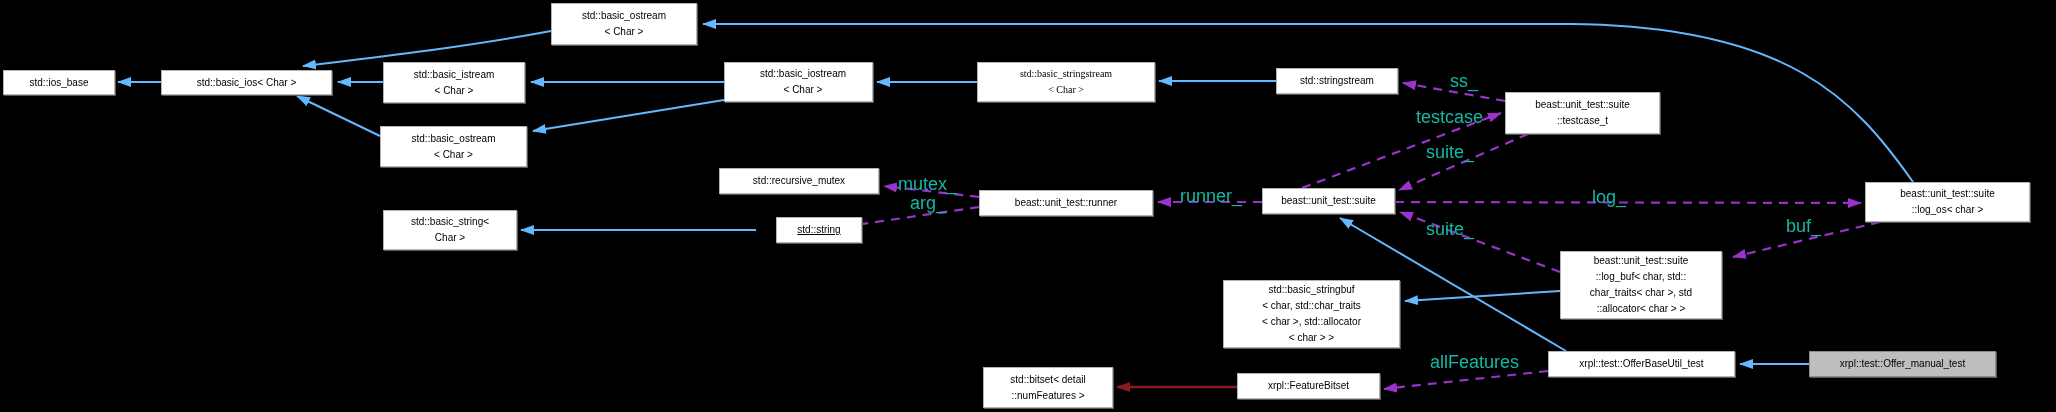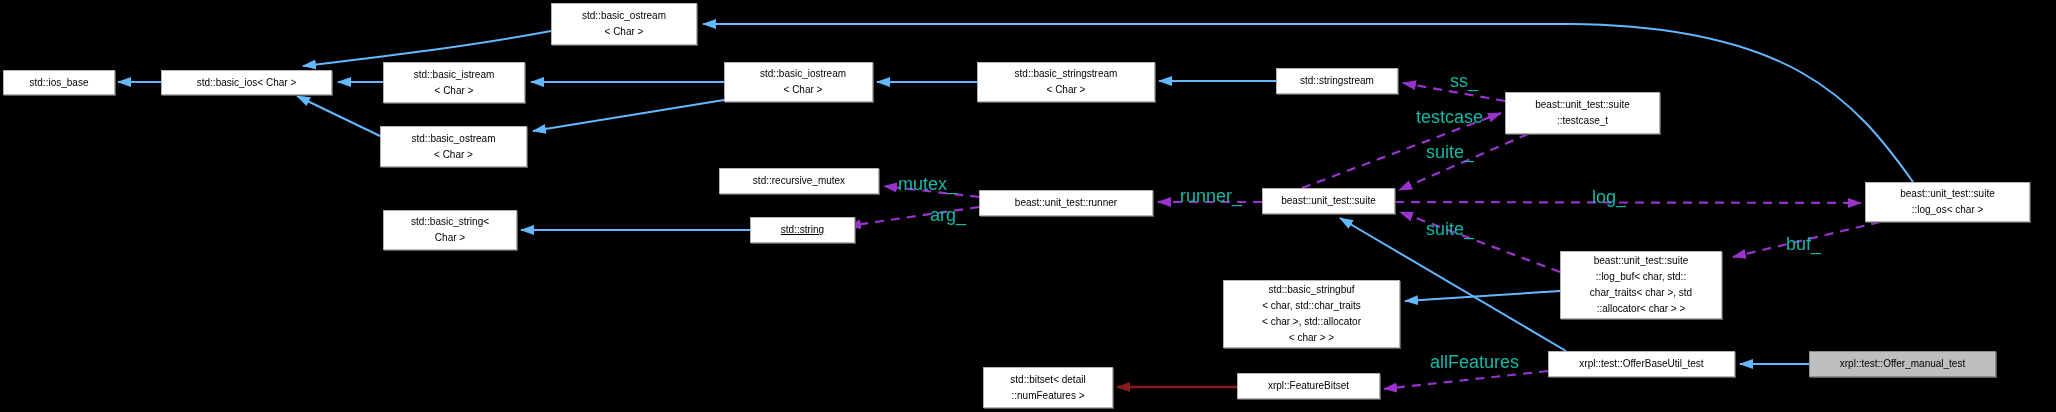--- a/index.html
+++ b/index.html
@@ -85,39 +85,39 @@
   <div class="node" style="left:380px;top:126px;width:147px;height:41px;">
     <div class="nl">std::basic_ostream</div>
     <div class="nl">&lt; Char &gt;</div>
   </div>
 
   <div class="node" style="left:724px;top:62px;width:149px;height:40px;padding-left:9px;">
     <div class="nl">std::basic_iostream</div>
     <div class="nl">&lt; Char &gt;</div>
   </div>
 
-  <div class="node" style="left:977px;top:62px;width:178px;height:40px;">
+  <div class="node" style="left:977px;top:62px;width:178px;height:40px;font-family:Liberation Serif, serif;">
     <div class="nl">std::basic_stringstream</div>
     <div class="nl">&lt; Char &gt;</div>
   </div>
 
   <div class="node" style="left:1276px;top:68px;width:122px;height:26px;">
     <div class="nl">std::stringstream</div>
   </div>
 
   <div class="node" style="left:1505px;top:92px;width:155px;height:42px;">
     <div class="nl">beast::unit_test::suite</div>
     <div class="nl">::testcase_t</div>
   </div>
 
   <div class="node" style="left:719px;top:168px;width:160px;height:26px;">
     <div class="nl">std::recursive_mutex</div>
   </div>
 
-  <div class="node" style="left:750px;top:217px;width:105px;height:26px;text-decoration:underline;">
+  <div class="node" style="left:776px;top:217px;width:86px;height:26px;text-decoration:underline;">
     <div class="nl">std::string</div>
   </div>
 
   <div class="node" style="left:979px;top:190px;width:174px;height:26px;">
     <div class="nl">beast::unit_test::runner</div>
   </div>
 
   <div class="node" style="left:1262px;top:188px;width:133px;height:26px;">
     <div class="nl">beast::unit_test::suite</div>
   </div>
@@ -157,23 +157,23 @@
   <div class="node" style="left:983px;top:367px;width:130px;height:41px;">
     <div class="nl">std::bitset&lt; detail</div>
     <div class="nl">::numFeatures &gt;</div>
   </div>
 
   <div class="node" style="left:1237px;top:373px;width:143px;height:26px;justify-content:center;">
     <div class="nl">xrpl::FeatureBitset</div>
   </div>
 
   <div class="elabel" style="left:898px;top:174px;">mutex_</div>
-  <div class="elabel" style="left:910px;top:205px;margin-left:20px;">arg_</div>
+  <div class="elabel" style="left:910px;top:193px;">arg_</div>
   <div class="elabel" style="left:1180px;top:186px;">runner_</div>
   <div class="elabel" style="left:1450px;top:71px;">ss_</div>
   <div class="elabel" style="left:1416px;top:107px;">testcase</div>
   <div class="elabel" style="left:1426px;top:142px;">suite_</div>
   <div class="elabel" style="left:1592px;top:187px;">log_</div>
   <div class="elabel" style="left:1426px;top:219px;">suite_</div>
-  <div class="elabel" style="left:1786px;top:234px;">buf_</div>
+  <div class="elabel" style="left:1786px;top:216px;">buf_</div>
   <div class="elabel" style="left:1430px;top:352px;">allFeatures</div>
 
 </div>
 
 </body></html>

